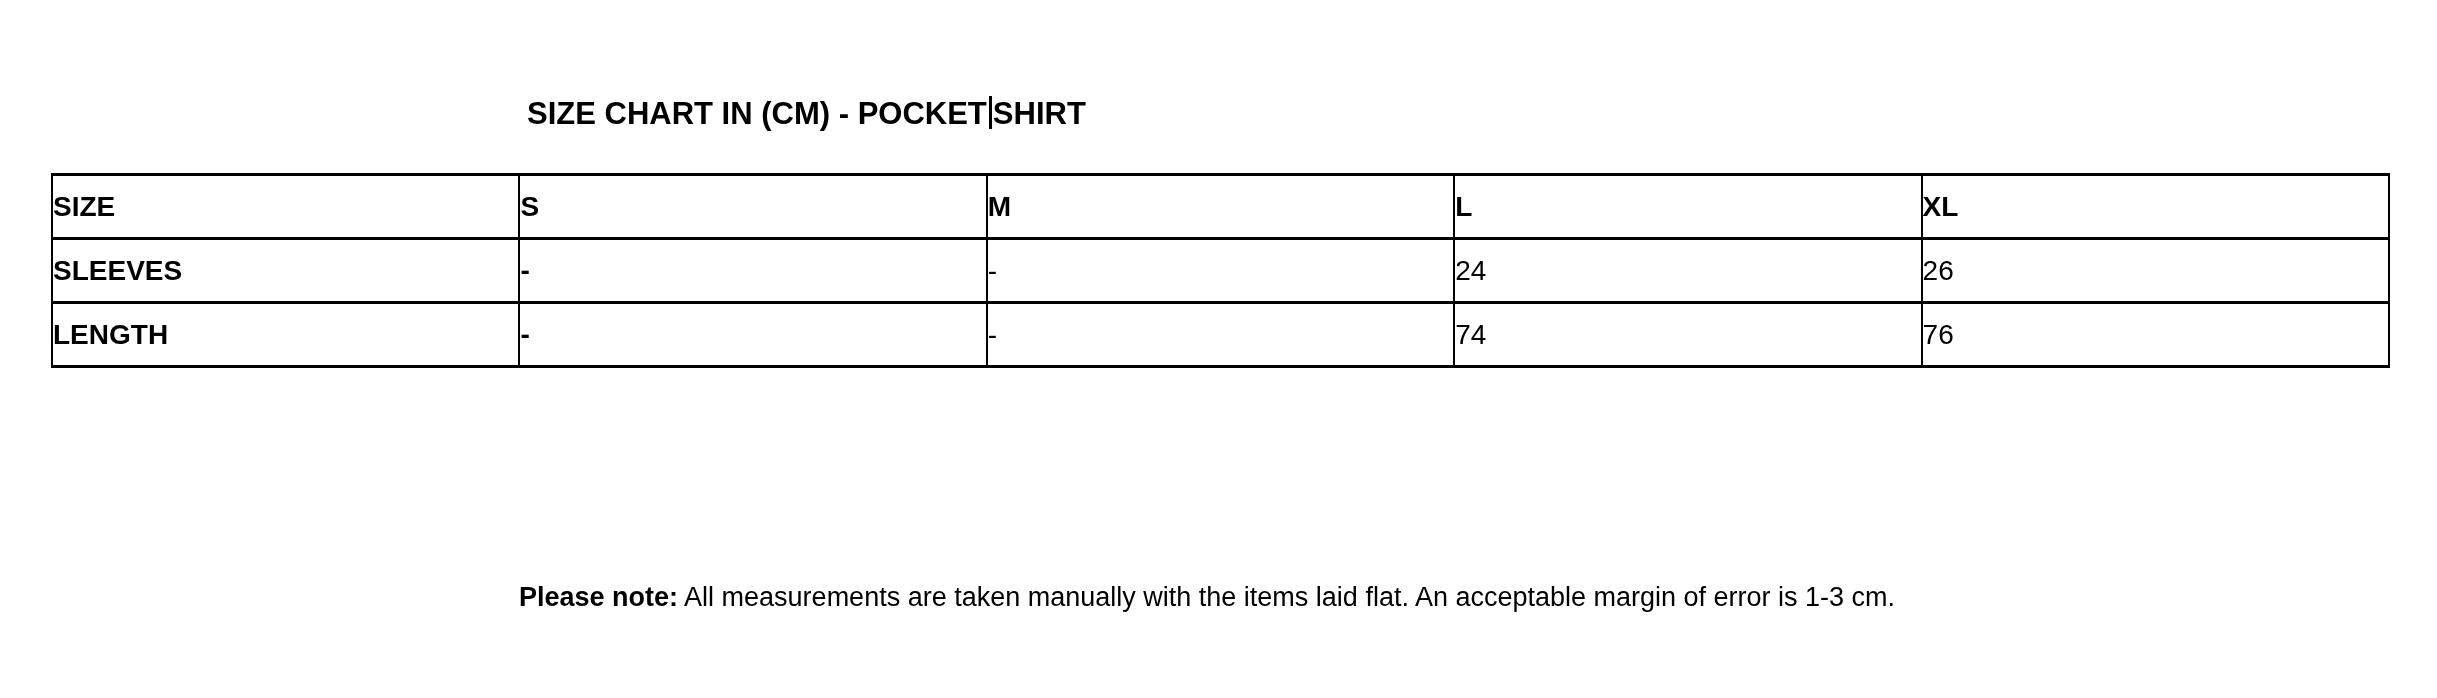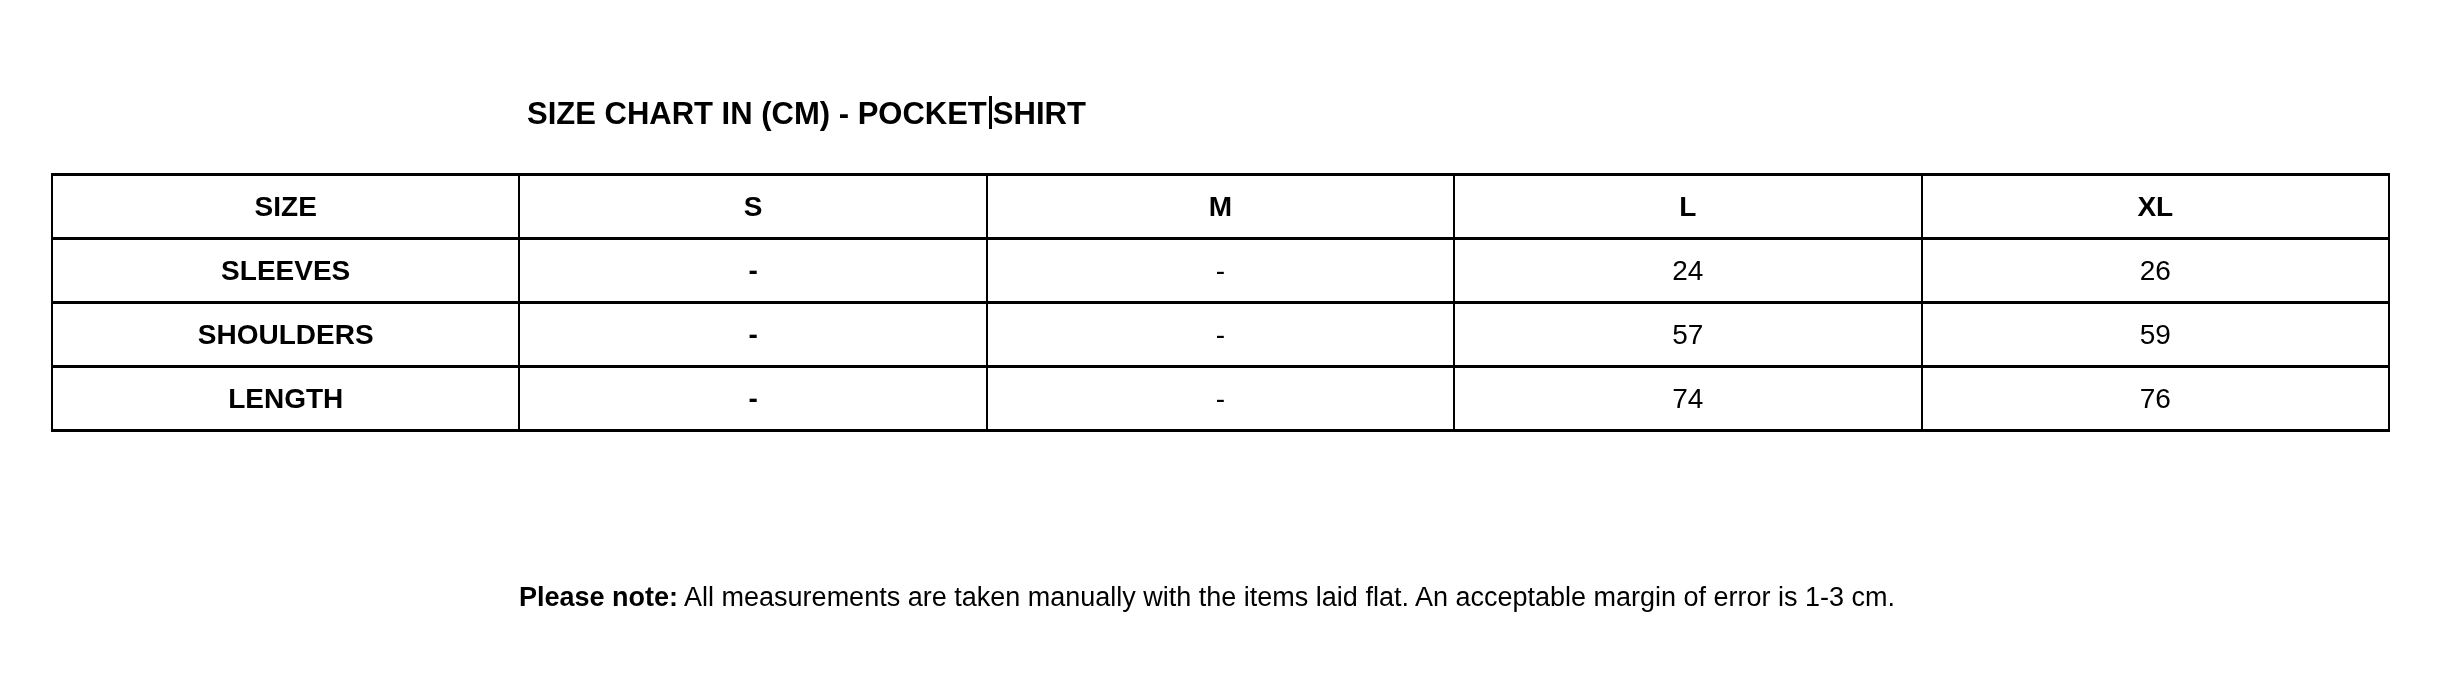--- a/index.html
+++ b/index.html
@@ -46,21 +46,21 @@
     table-layout: fixed;
   }
   .size-table th,
   .size-table td {
     border-left: 2px solid #000;
     border-right: 2px solid #000;
     border-top: 3px solid #000;
     border-bottom: 3px solid #000;
     height: 61px;
     padding: 0;
-    text-align: center;
+    text-align: left;
     vertical-align: middle;
     font-size: 28px;
     font-weight: normal;
     width: 20%;
     overflow: hidden;
   }
   .size-table th { font-weight: bold; }
   .size-table td.row-label { font-weight: bold; }
   .size-table td.col-s { font-weight: bold; }
 
@@ -95,27 +95,20 @@
     </thead>
     <tbody>
       <tr>
         <td class="row-label">SLEEVES</td>
         <td class="col-s">-</td>
         <td>-</td>
         <td>24</td>
         <td>26</td>
       </tr>
       <tr>
-        <td class="row-label">SHOULDERS</td>
-        <td class="col-s">-</td>
-        <td>-</td>
-        <td>57</td>
-        <td>59</td>
-      </tr>
-      <tr>
         <td class="row-label">LENGTH</td>
         <td class="col-s">-</td>
         <td>-</td>
         <td>74</td>
         <td>76</td>
       </tr>
     </tbody>
   </table>
 
   <p class="note"><span class="note-bold">Please note:</span><span> All measurements are taken manually with the items laid flat. An acceptable margin of error is 1-3 cm.</span><br></p>

